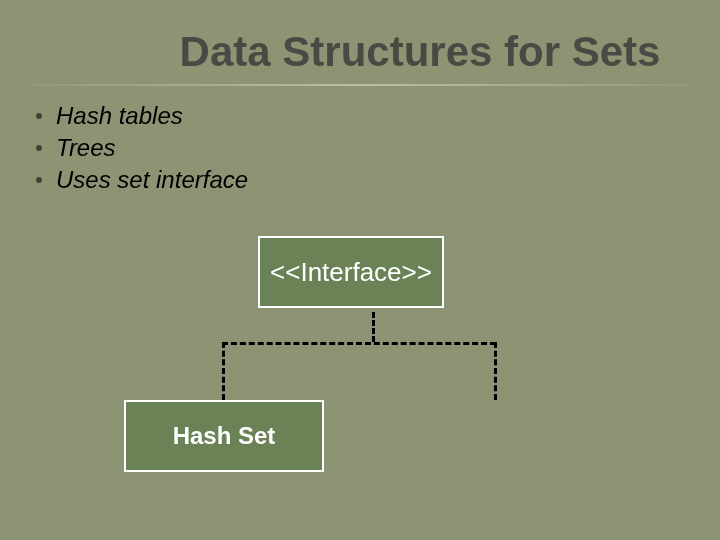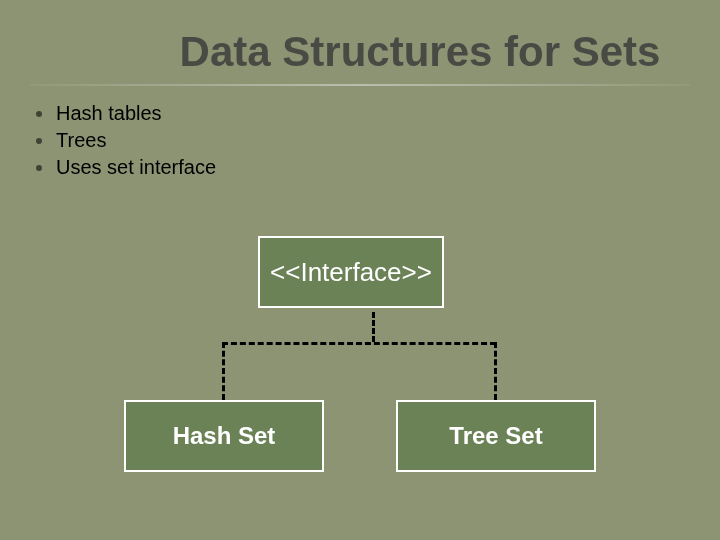--- a/index.html
+++ b/index.html
@@ -42,22 +42,23 @@
   }
   .bullet-dot {
     width: 6px;
     height: 6px;
     background: #000;
     border-radius: 50%;
     margin-right: 14px;
     opacity: 0.55;
   }
   .bullet-text {
-    font-size: 20px;
+    font-size: 24px;
     color: #000;
+    font-style: italic;
   }
   .diagram {
     position: absolute;
     top: 230px;
     left: 0;
     width: 720px;
     height: 280px;
   }
   .interface-box {
     position: absolute;
@@ -144,14 +145,13 @@
   </div>
 </div>
 
 <div class="diagram">
   <div class="interface-box">&lt;&lt;Interface&gt;&gt;</div>
   <div class="v-stub-top"></div>
   <div class="h-line"></div>
   <div class="v-stub-left"></div>
   <div class="v-stub-right"></div>
   <div class="child-box hash-box">Hash Set</div>
-  <div class="child-box tree-box">Tree Set</div>
 </div>
 
 </body></html>

